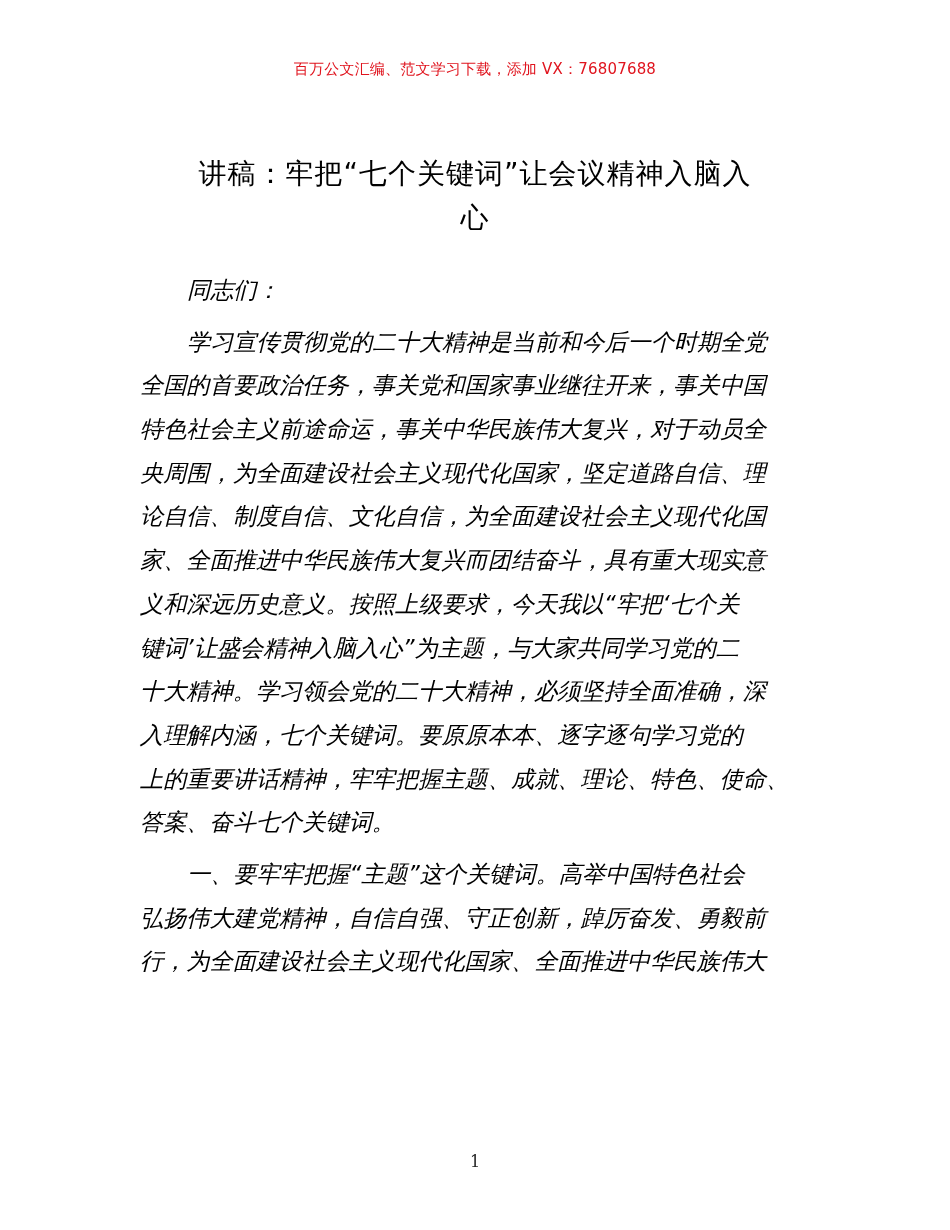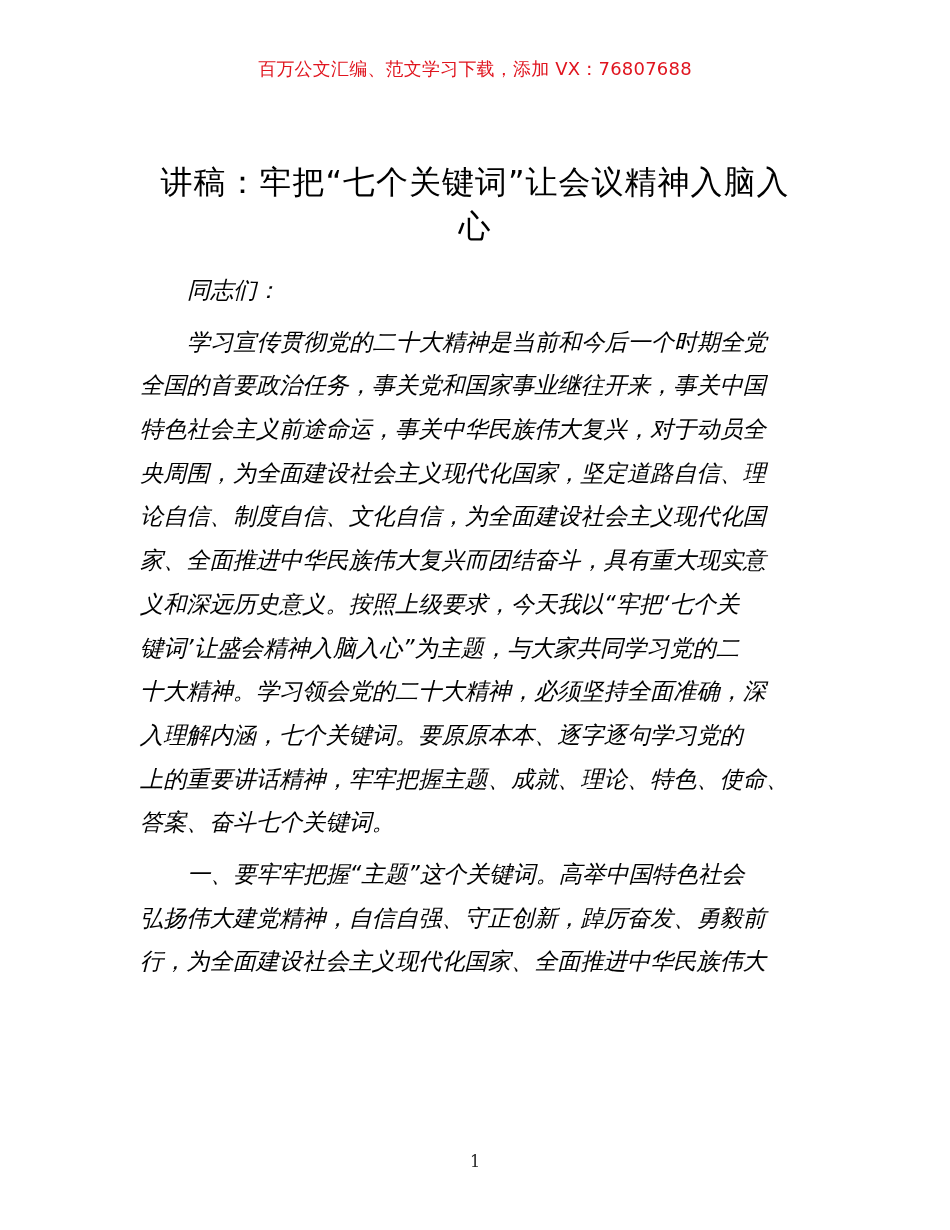--- a/index.html
+++ b/index.html
@@ -15,31 +15,31 @@
       font-family: "DejaVu Sans", "Liberation Sans", sans-serif;
       color: #000000;
     }
     .header-banner {
       position: absolute;
       top: 56px;
       left: 0;
       width: 950px;
       text-align: center;
       color: #e0141e;
-      font-size: 18px;
+      font-size: 15px;
       line-height: 26px;
       letter-spacing: 0.2px;
     }
     .doc-title {
       position: absolute;
-      top: 160px;
+      top: 152px;
       left: 140px;
       width: 670px;
       text-align: center;
-      font-size: 32px;
+      font-size: 28px;
       line-height: 44px;
       letter-spacing: 1px;
     }
     .doc-body {
       position: absolute;
       top: 268px;
       left: 140px;
       width: 676px;
       font-style: italic;
     }

